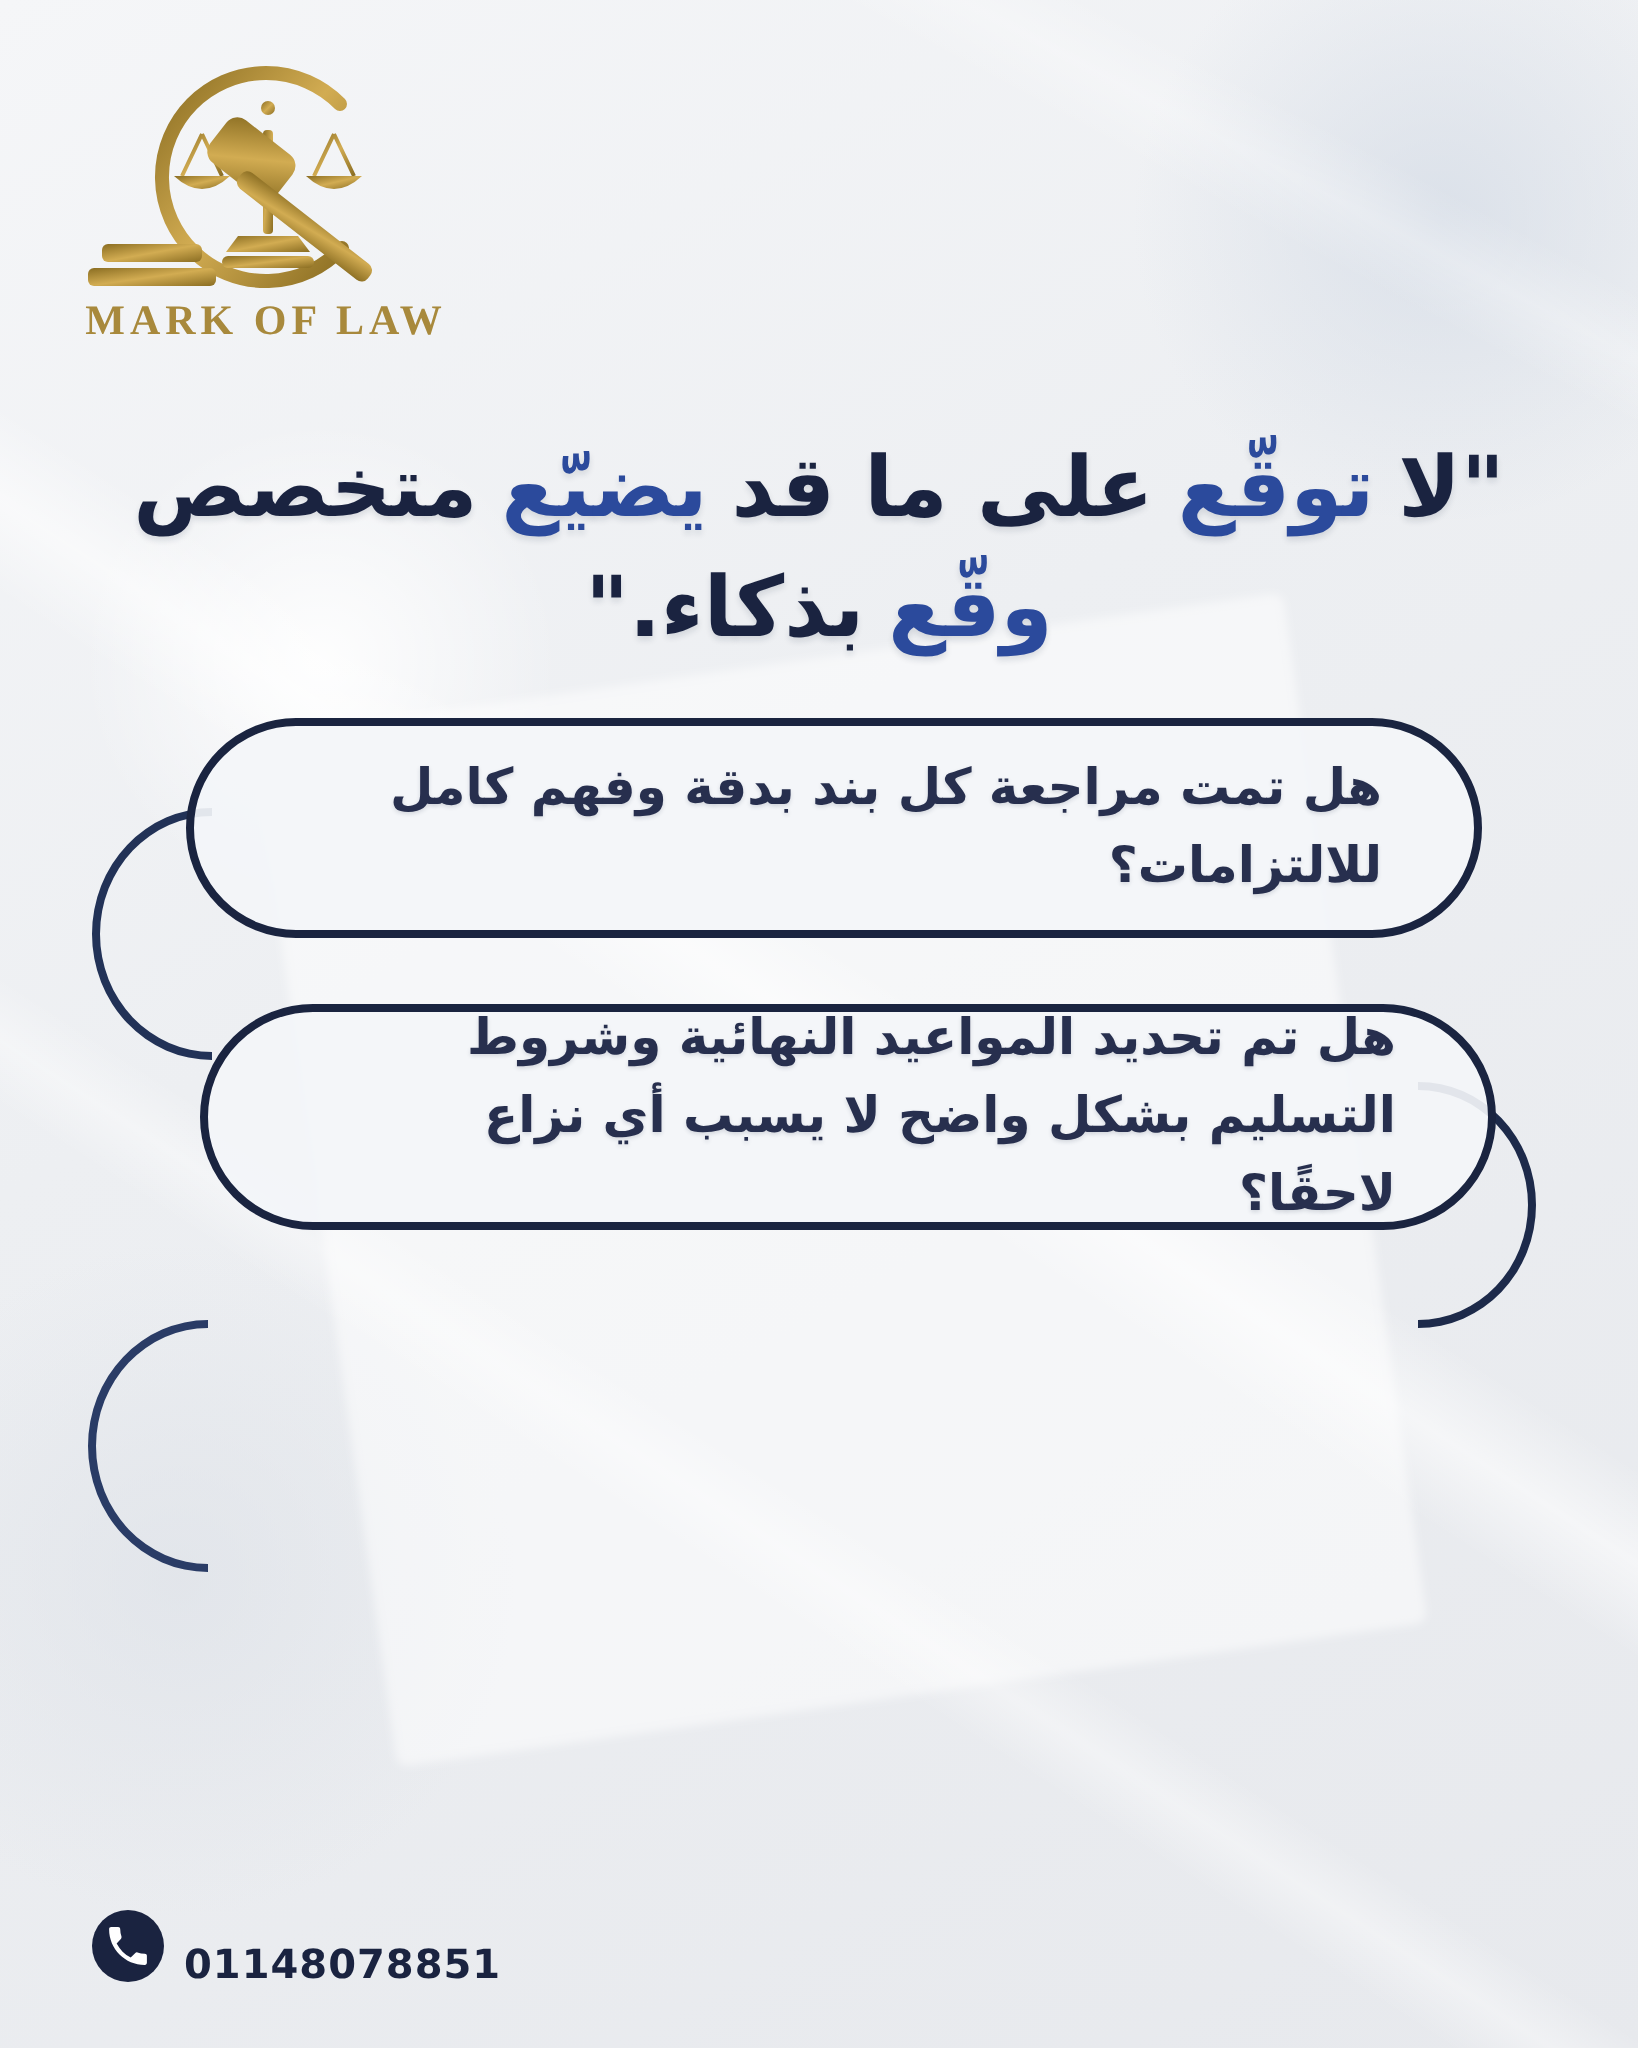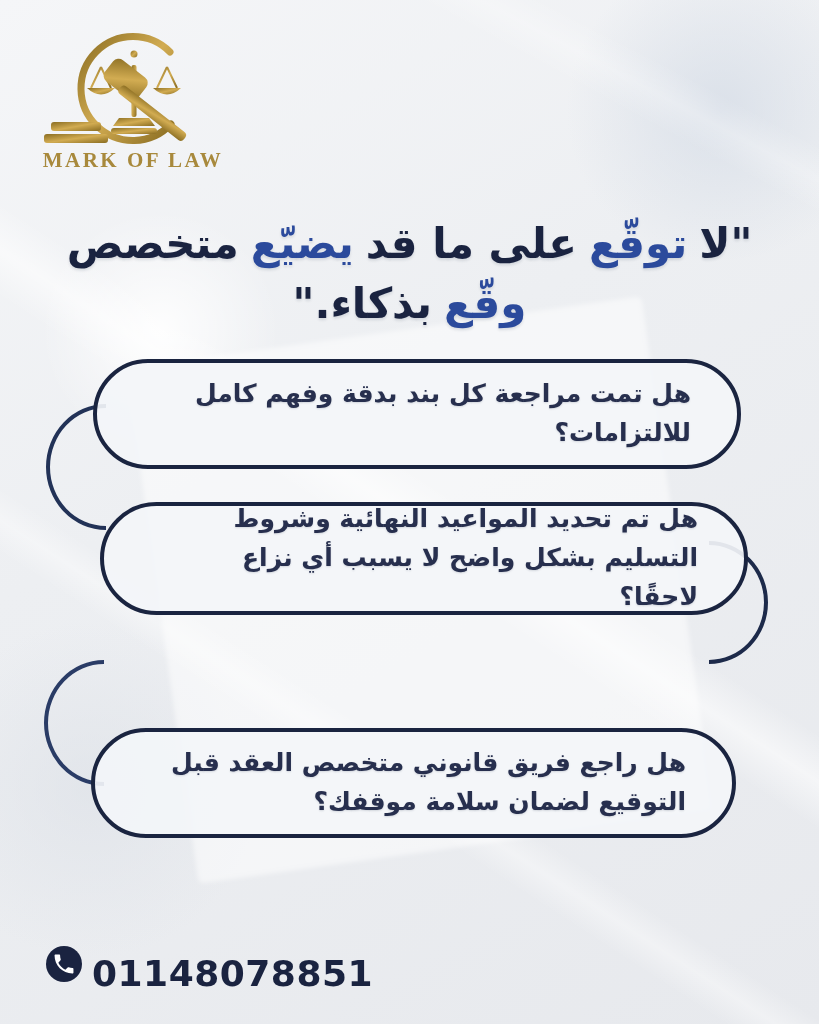--- a/index.html
+++ b/index.html
@@ -53,21 +53,21 @@
   .qbox p { margin:0; width:100%; text-align:right; font-size:25px; font-weight:700;
     color:#272f4e; line-height:1.55; text-shadow:0 1px 2px rgba(30,40,70,0.15); }
   .qbox.q1 { left:93px;  top:359px; width:648px; height:110px; }
   .qbox.q2 { left:100px; top:486px; width:648px; height:113px;margin-top:16px; }
   .qbox.q3 { left:84px;  top:606px; width:656px; height:112px; }
   .qbox.q4 { left:91px;  top:728px; width:645px; height:110px; }
 
   
   .footer-phone { position:absolute; left:46px; bottom:30px; z-index:5;
     display:flex; align-items:center; gap:10px; }
-  .phone-number { font-size:36px; font-weight:700; color:#1a2340; letter-spacing:.5px;margin-top:19px; }
+  .phone-number { font-size:20px; font-weight:700; color:#1a2340; letter-spacing:.5px;margin-top:19px; }
   .footer-address { position:absolute; right:38px; bottom:26px; z-index:5;
     direction:rtl; display:flex; align-items:center; gap:9px; }
   .addr-lines { text-align:center; font-size:17px; font-weight:700; color:#1a2340; line-height:1.5; }
 </style>
 </head>
 <body>
 
 <div class="page">
 
   <div class="bg-blob b1"></div>
@@ -127,23 +127,20 @@
   <div class="conn left a"></div>
   <div class="conn right b"></div>
   <div class="conn left c"></div>
 
   <div class="qbox q1">
     <p>هل تمت مراجعة كل بند بدقة وفهم كامل للالتزامات؟</p>
   </div>
   <div class="qbox q2">
     <p>هل تم تحديد المواعيد النهائية وشروط التسليم بشكل واضح لا يسبب أي نزاع لاحقًا؟</p>
   </div>
-  <div class="qbox q4">
-    <p>هل راجع فريق قانوني متخصص العقد قبل التوقيع لضمان سلامة موقفك؟</p>
-  </div>
 
   <div class="footer-phone">
     <svg width="36" height="36" viewBox="0 0 24 24">
       <circle cx="12" cy="12" r="12" fill="#1a2340"></circle>
       <path fill="#ffffff" transform="translate(3.6 3.6) scale(0.7)" d="M6.6 10.8c1.5 2.9 3.8 5.2 6.7 6.7l2.2-2.2c.3-.3.7-.4 1-.2 1.1.4 2.3.6 3.5.6.6 0 1 .4 1 1V20c0 .6-.4 1-1 1C10.6 21 3 13.4 3 4c0-.6.4-1 1-1h3.3c.6 0 1 .4 1 1 0 1.2.2 2.4.6 3.5.1.3 0 .7-.2 1l-2.1 2.3z"></path>
     </svg>
     <span class="phone-number">01148078851</span>
   </div>
 
 

